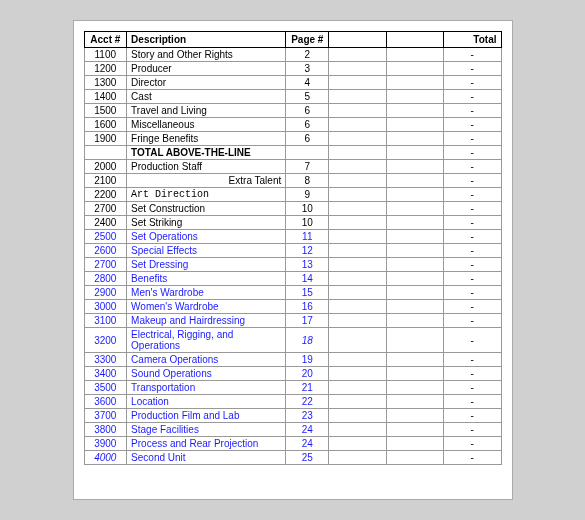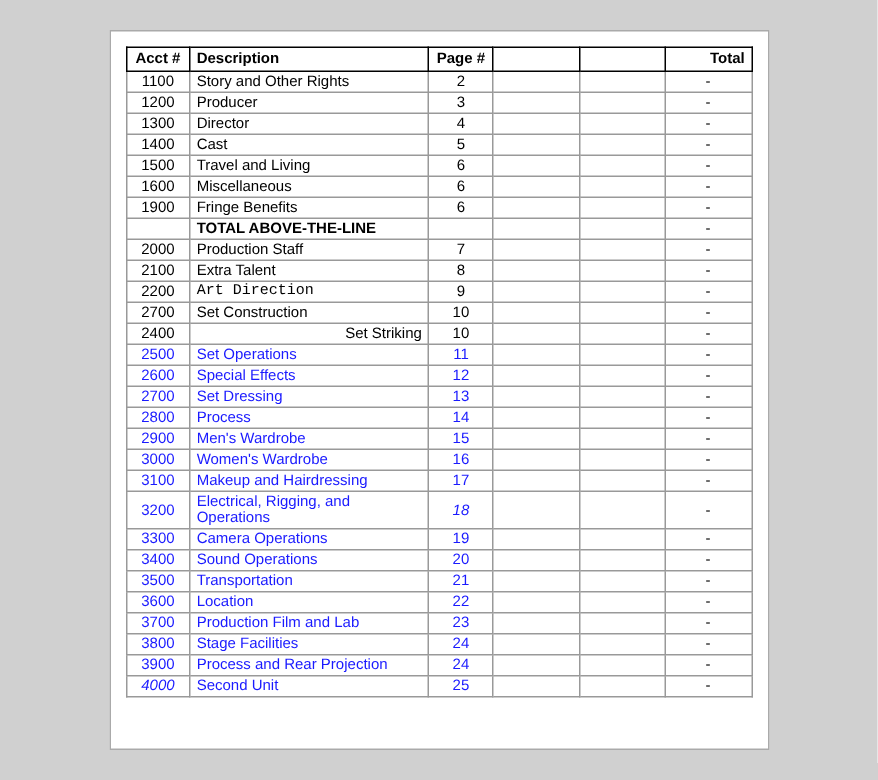--- a/index.html
+++ b/index.html
@@ -151,21 +151,21 @@
         <tr>
       <td class="col-acct" style="color:#000;">2000</td>
       <td class="col-desc" style="color:#000;">Production Staff</td>
       <td class="col-page" style="color:#000;">7</td>
       <td class="col-blank1"></td>
       <td class="col-blank2"></td>
       <td class="col-total dash" style="color:#000;">-</td>
     </tr>
         <tr>
       <td class="col-acct" style="color:#000;">2100</td>
-      <td class="col-desc" style="color:#000;">Extra Talent</td>
+      <td class="col-desc" style="color:#000;text-align:right;">Extra Talent</td>
       <td class="col-page" style="color:#000;">8</td>
       <td class="col-blank1"></td>
       <td class="col-blank2"></td>
       <td class="col-total dash" style="color:#000;">-</td>
     </tr>
         <tr>
       <td class="col-acct" style="color:#000;">2200</td>
       <td class="col-desc" style="color:#000;font-family:Liberation Mono, monospace;">Art Direction</td>
       <td class="col-page" style="color:#000;">9</td>
       <td class="col-blank1"></td>
@@ -175,21 +175,21 @@
         <tr>
       <td class="col-acct" style="color:#000;">2700</td>
       <td class="col-desc" style="color:#000;">Set Construction</td>
       <td class="col-page" style="color:#000;">10</td>
       <td class="col-blank1"></td>
       <td class="col-blank2"></td>
       <td class="col-total dash" style="color:#000;">-</td>
     </tr>
         <tr>
       <td class="col-acct" style="color:#000;">2400</td>
-      <td class="col-desc" style="color:#000;text-align:right;">Set Striking</td>
+      <td class="col-desc" style="color:#000;">Set Striking</td>
       <td class="col-page" style="color:#000;">10</td>
       <td class="col-blank1"></td>
       <td class="col-blank2"></td>
       <td class="col-total dash" style="color:#000;">-</td>
     </tr>
         <tr>
       <td class="col-acct" style="color:#1a1aff;">2500</td>
       <td class="col-desc" style="color:#1a1aff;">Set Operations</td>
       <td class="col-page" style="color:#1a1aff;">11</td>
       <td class="col-blank1"></td>
@@ -207,21 +207,21 @@
         <tr>
       <td class="col-acct" style="color:#1a1aff;">2700</td>
       <td class="col-desc" style="color:#1a1aff;">Set Dressing</td>
       <td class="col-page" style="color:#1a1aff;">13</td>
       <td class="col-blank1"></td>
       <td class="col-blank2"></td>
       <td class="col-total dash" style="color:#000;">-</td>
     </tr>
         <tr>
       <td class="col-acct" style="color:#1a1aff;">2800</td>
-      <td class="col-desc" style="color:#1a1aff;">Process</td>
+      <td class="col-desc" style="color:#1a1aff;">Benefits</td>
       <td class="col-page" style="color:#1a1aff;">14</td>
       <td class="col-blank1"></td>
       <td class="col-blank2"></td>
       <td class="col-total dash" style="color:#000;">-</td>
     </tr>
         <tr>
       <td class="col-acct" style="color:#1a1aff;">2900</td>
       <td class="col-desc" style="color:#1a1aff;">Men's Wardrobe</td>
       <td class="col-page" style="color:#1a1aff;">15</td>
       <td class="col-blank1"></td>

